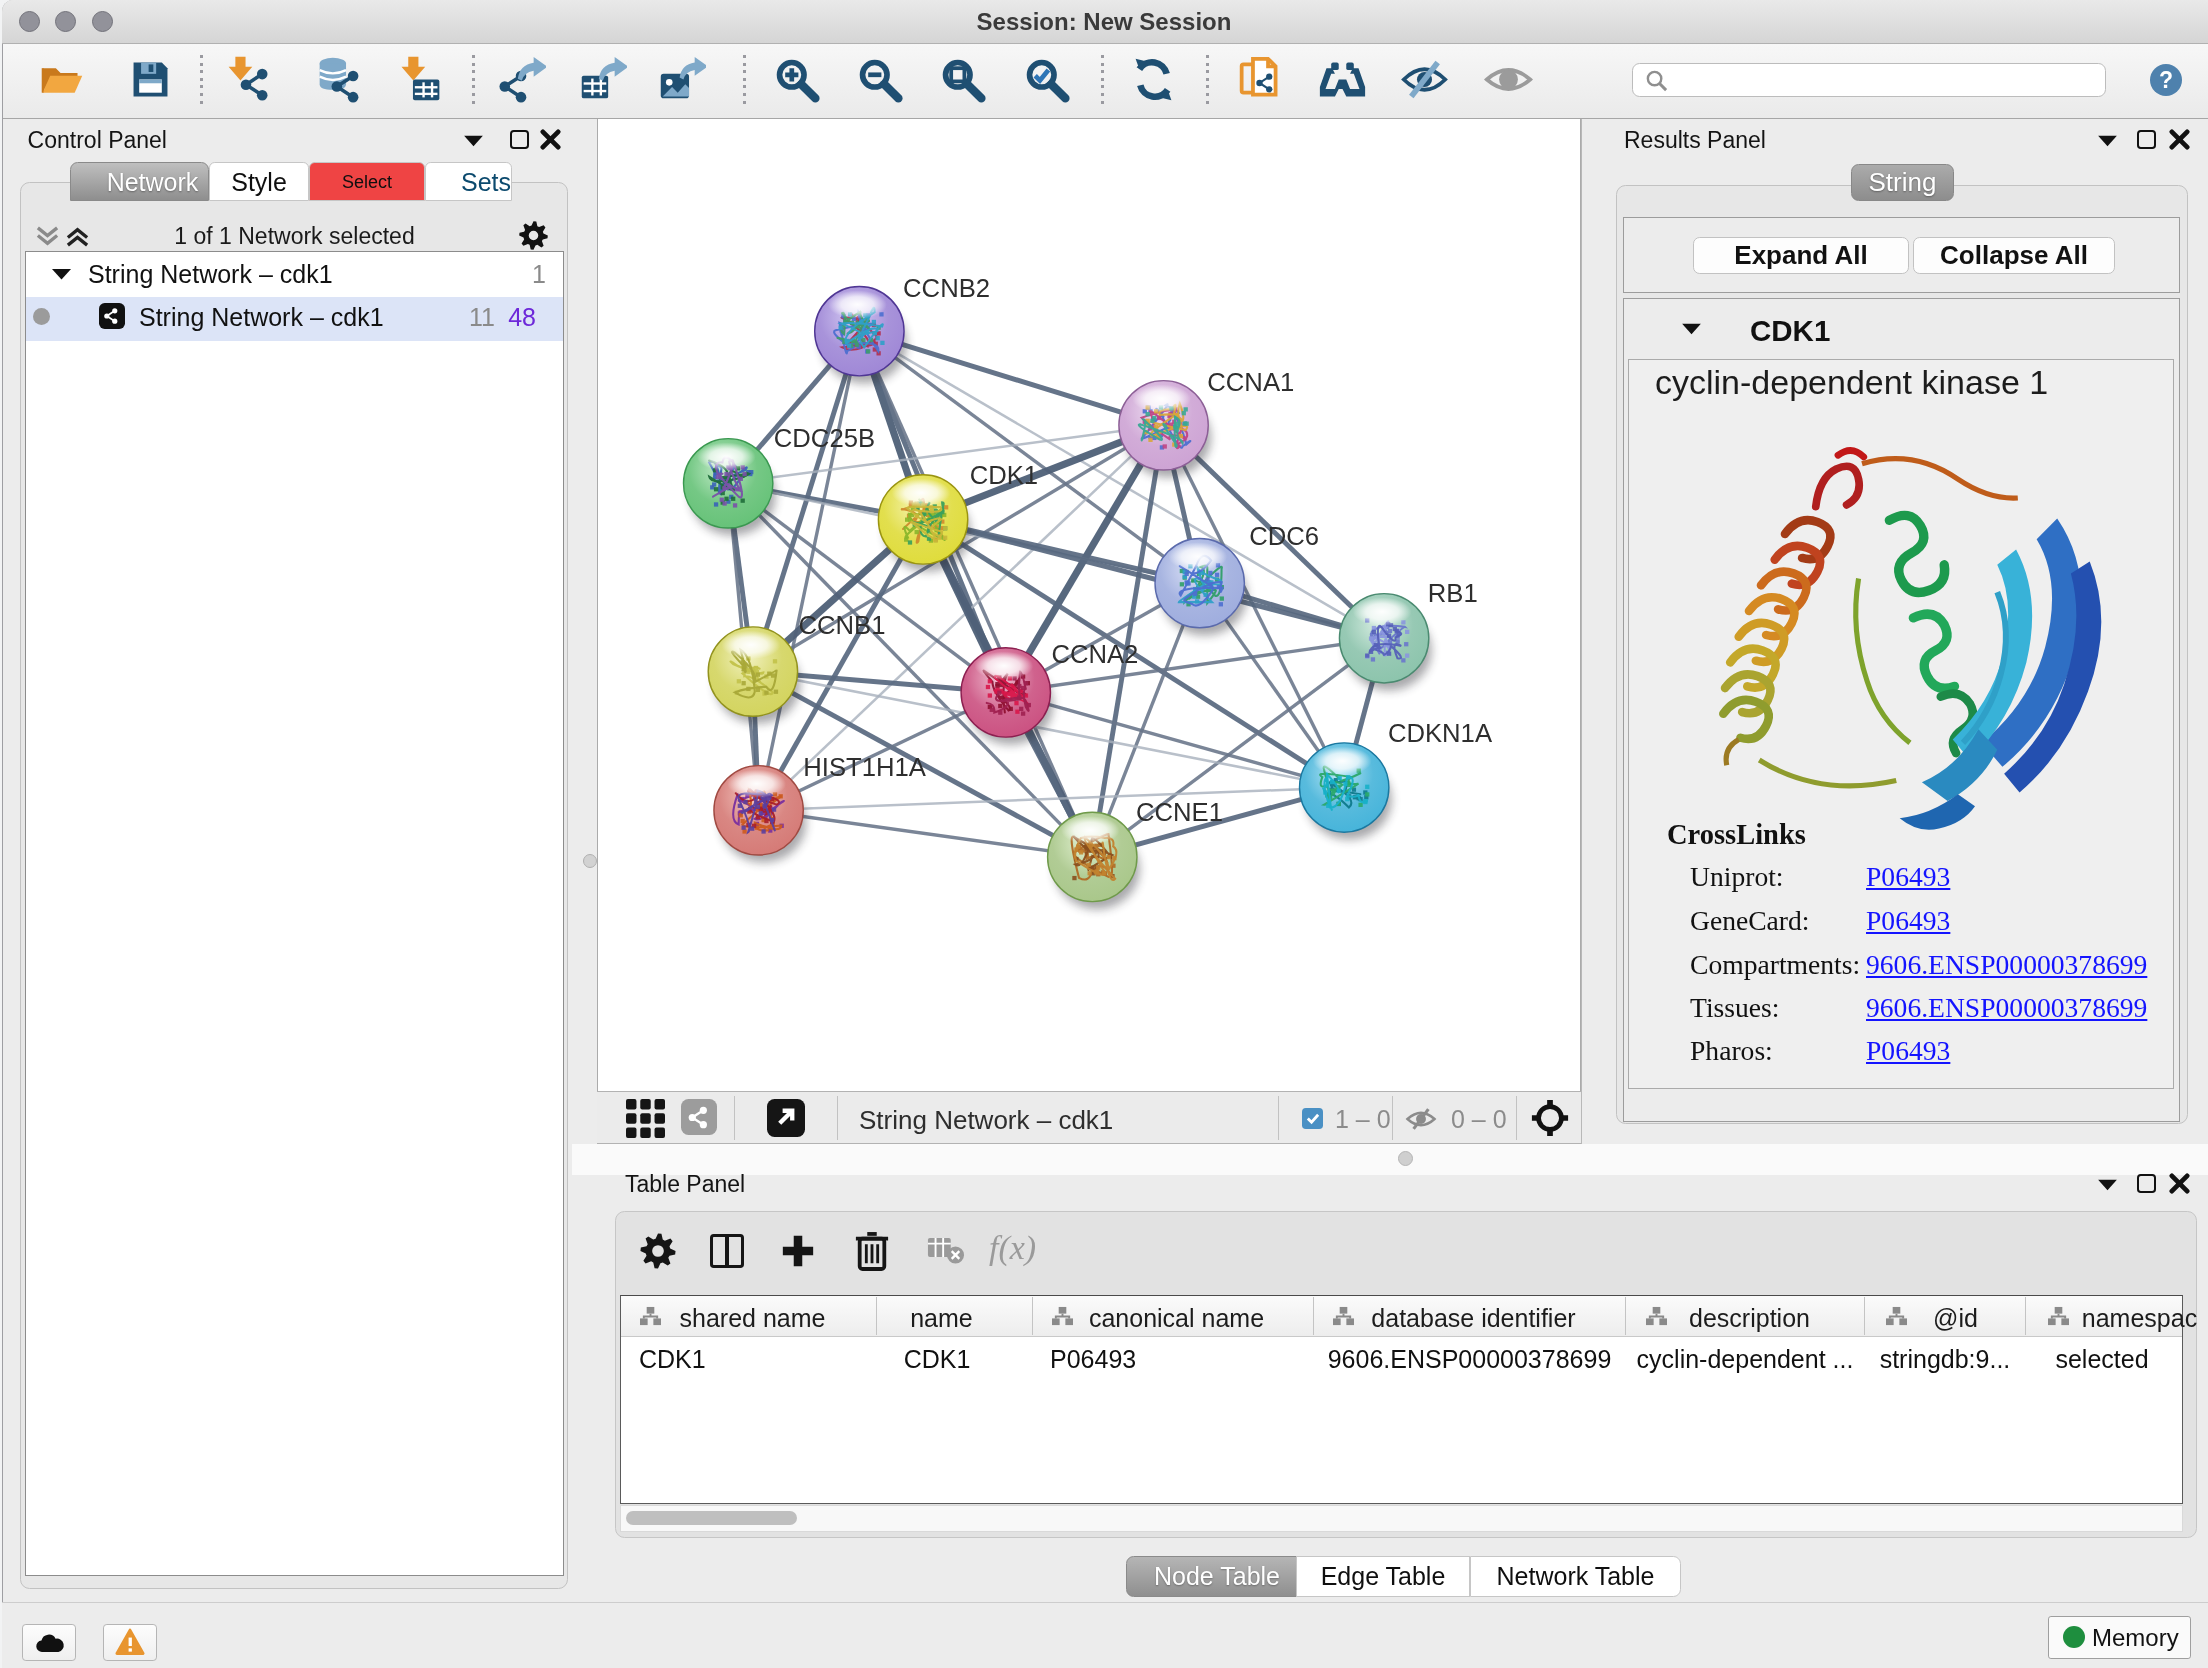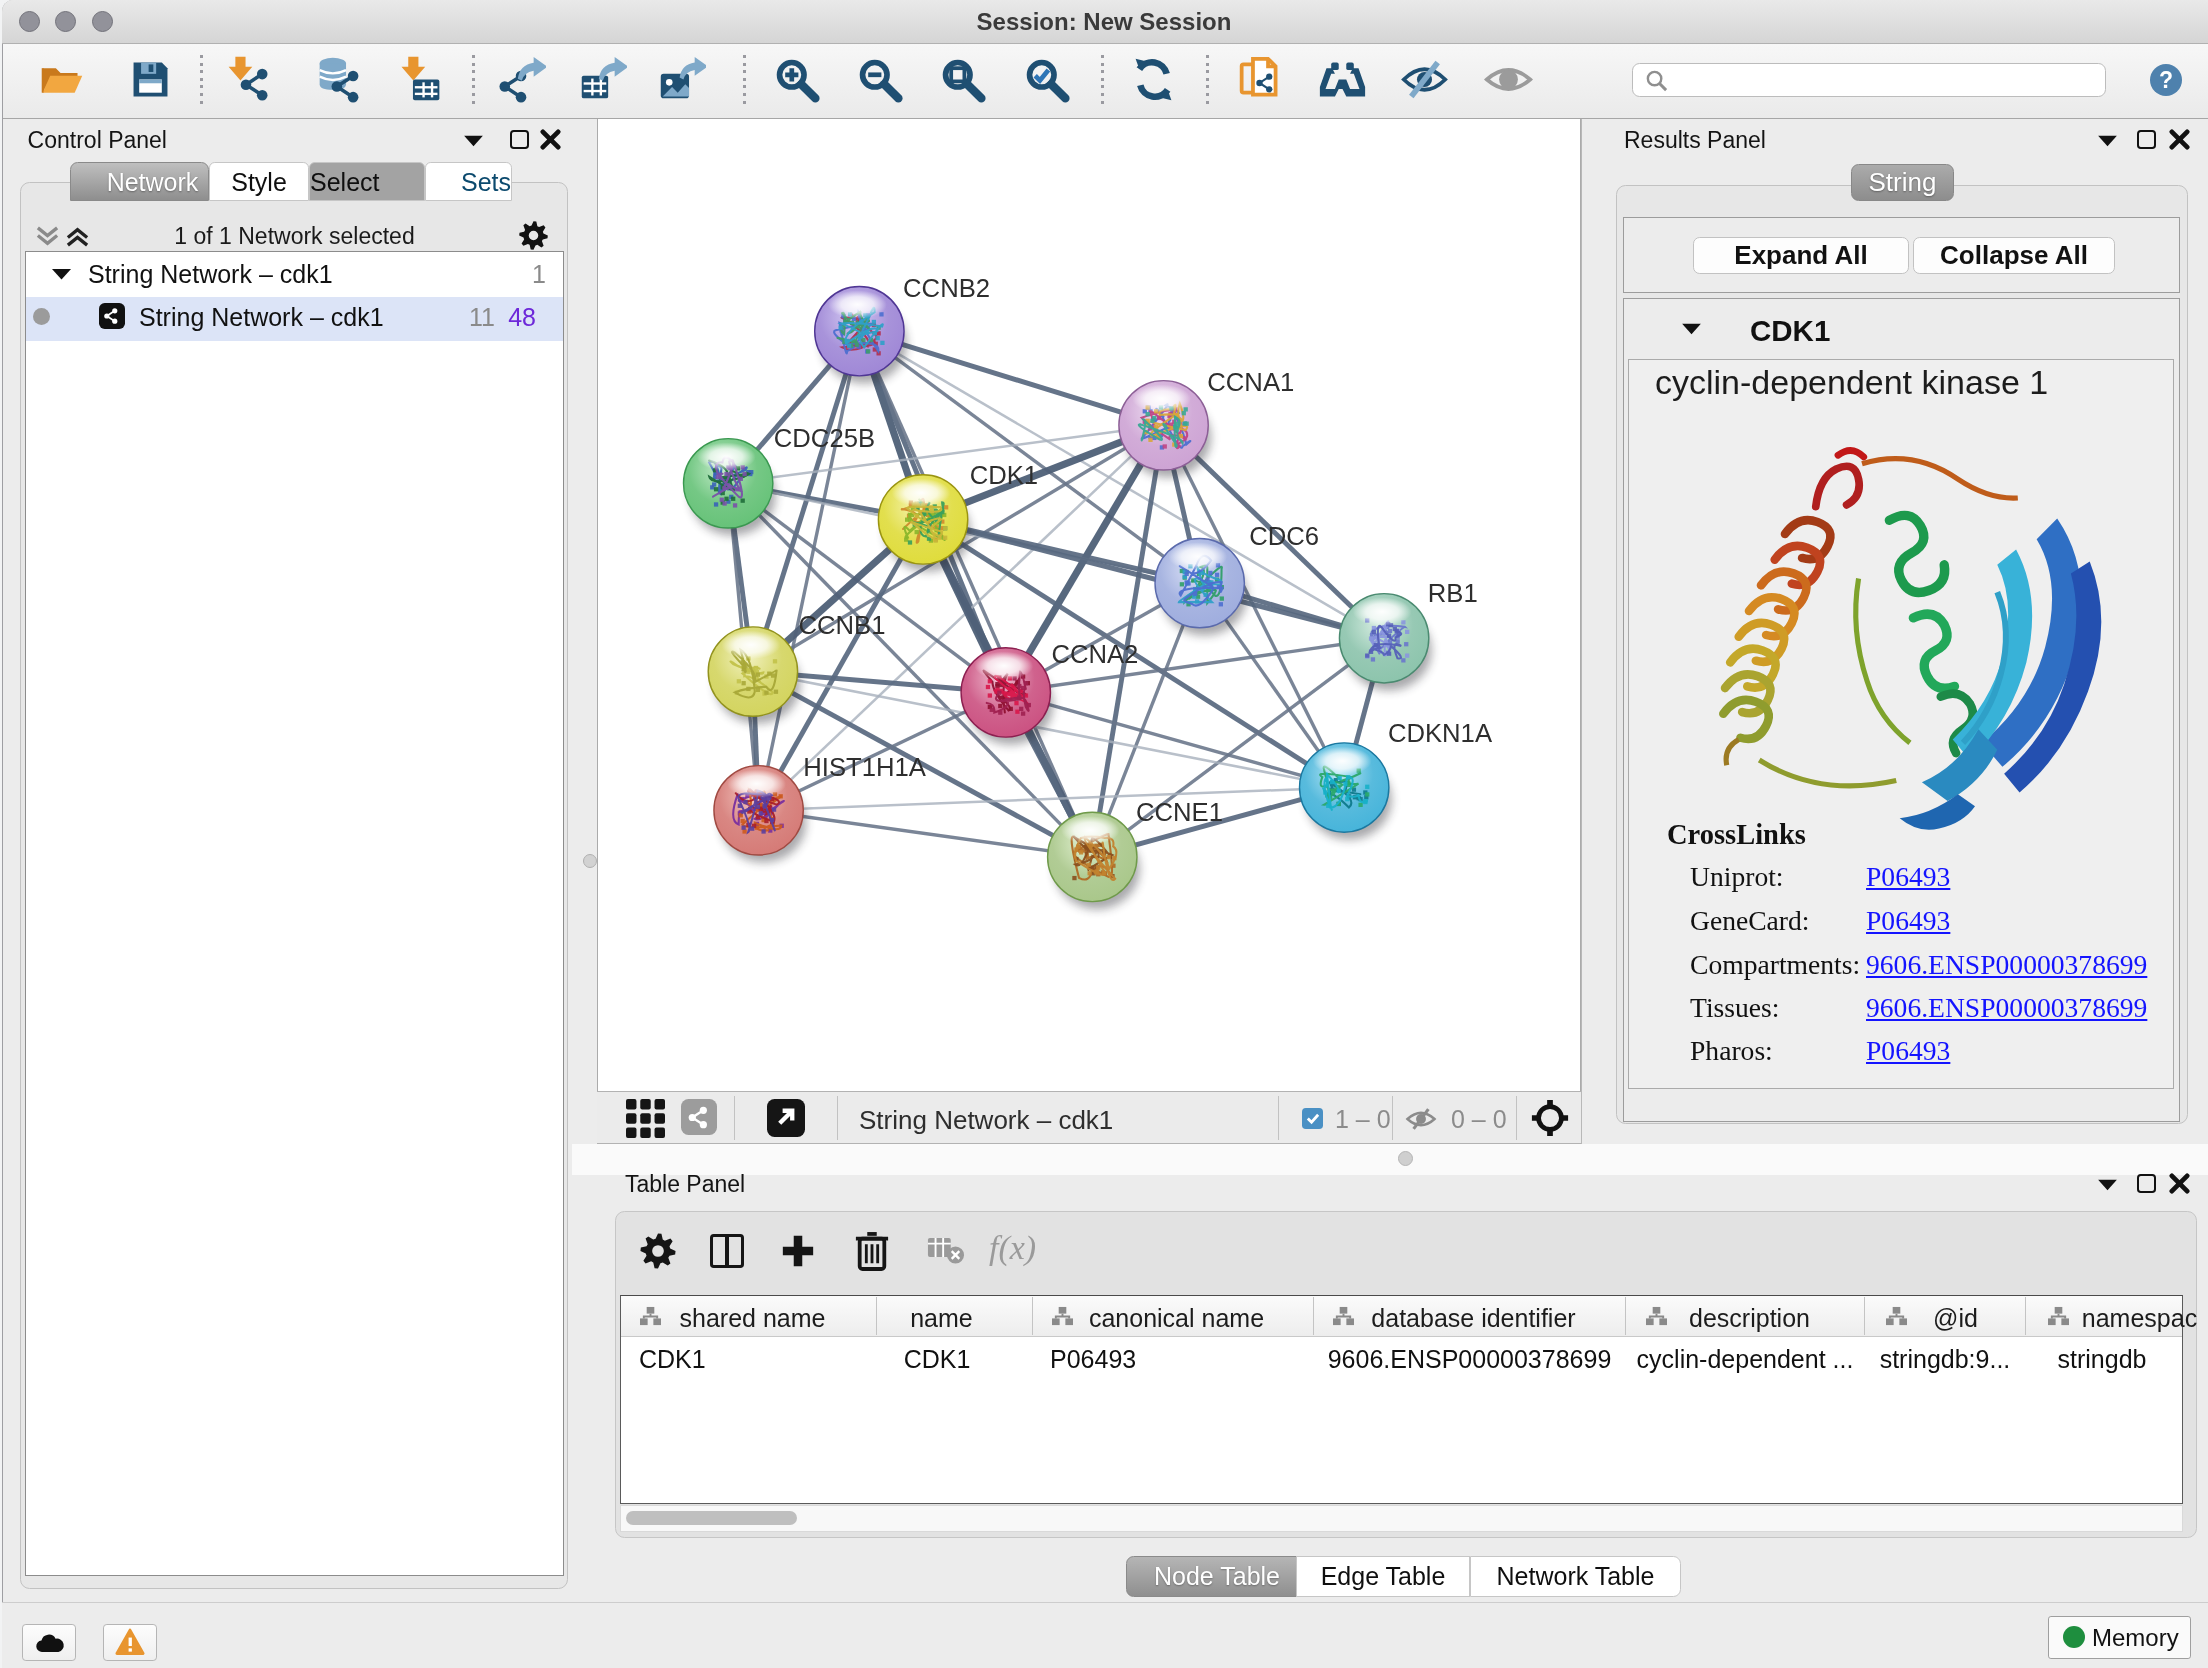--- a/index.html
+++ b/index.html
@@ -146,21 +146,21 @@
 <svg class="abs" style="left:462px;top:133px" width="23" height="15" viewBox="0 0 24 16">
     <path d="M2 3 h20 l-10 11 z" fill="#111"></path>
   </svg>
 <div class="abs" style="left:510px;top:130px;width:19px;height:19px;border:2.4px solid #111;border-radius:3.8px;box-sizing:border-box;"></div>
 <svg class="abs" style="left:540px;top:129px" width="21" height="21" viewBox="0 0 22 22">
     <path d="M3 3 L19 19 M19 3 L3 19" stroke="#111" stroke-width="5" stroke-linecap="round"></path>
   </svg>
 <div class="panelbox" style="left:20px;top:182px;width:546px;height:1405px;"></div>
 <div class="abs" style="left:70px;top:162px;width:139px;height:39px;background:linear-gradient(#bfbfbf,#8e8e8e);border:1px solid #8a8a8a;border-radius:7.6px 7.6px 0 0;box-sizing:border-box;color:#fff;font-size:25px;text-align:center;line-height:38px;text-shadow:0 1px 1.9px rgba(0,0,0,0.35);padding-left:26px;">Network</div>
 <div class="abs" style="left:209px;top:162px;width:100px;height:39px;background:#fff;border:1px solid #c6c6c6;border-radius:5.7px 5.7px 0 0;box-sizing:border-box;color:#0f0f0f;font-size:25px;text-align:center;line-height:38px;">Style</div>
-<div class="abs" style="left:309px;top:162px;width:116px;height:39px;background:#a3a3a3;border:1px solid #c6c6c6;border-radius:5.7px 5.7px 0 0;box-sizing:border-box;color:#0f0f0f;font-size:25px;text-align:left;line-height:38px;">Select</div>
+<div class="abs" style="left:309px;top:162px;width:116px;height:39px;background:#ef4444;border:1px solid #c6c6c6;border-radius:5.7px 5.7px 0 0;box-sizing:border-box;color:#0f0f0f;font-size:18px;text-align:center;line-height:38px;">Select</div>
 <div class="abs" style="left:425px;top:162px;width:87px;height:39px;background:#fff;border:1px solid #c6c6c6;border-radius:5.7px 5.7px 0 0;box-sizing:border-box;color:#0c4a6e;font-size:25px;text-align:right;line-height:38px;">Sets</div>
 <svg class="abs" style="left:35px;top:224px" width="25" height="25" viewBox="0 0 26 26">
     <path d="M3 4 l10 8 10 -8 M3 12 l10 8 10 -8" stroke="#8a8a8a" stroke-width="3.5" fill="none"></path>
   </svg>
 <svg class="abs" style="left:65px;top:224px" width="25" height="25" viewBox="0 0 26 26">
     <path d="M3 22 l10 -8 10 8 M3 14 l10 -8 10 8" stroke="#222" stroke-width="3.5" fill="none"></path>
   </svg>
 <div class="abs" style="left:95px;top:223px;width:399px;text-align:center;font-size:23px;color:#1a1a1a;">1 of 1 Network selected</div>
 <svg class="abs" style="left:518px;top:220px" width="31" height="31" viewBox="0 0 52 52">
     <path d="M26.0 2.0 L30.7 2.5 L32.5 10.3 L35.4 11.9 L43.0 9.0 L46.0 12.7 L41.7 19.5 L42.7 22.7 L50.0 26.0 L49.5 30.7 L41.7 32.5 L40.1 35.4 L43.0 43.0 L39.3 46.0 L32.5 41.7 L29.3 42.7 L26.0 50.0 L21.3 49.5 L19.5 41.7 L16.6 40.1 L9.0 43.0 L6.0 39.3 L10.3 32.5 L9.3 29.3 L2.0 26.0 L2.5 21.3 L10.3 19.5 L11.9 16.6 L9.0 9.0 L12.7 6.0 L19.5 10.3 L22.7 9.3 L26.0 2.0 Z M34.0 26.0 A8 8 0 1 0 18.0 26.0 A8 8 0 1 0 34.0 26.0 Z" fill="#111" fill-rule="evenodd"></path>
@@ -1029,21 +1029,21 @@
     <rect x="15" y="13" width="8" height="7" fill="#8a8a8a"></rect>
     <path d="M12 8 v3 M5 13 v-2 h14 v2" stroke="#8a8a8a" stroke-width="2" fill="none"></path>
   </svg>
 <div class="abs" style="left:1997px;top:1304px;width:285px;text-align:center;font-size:25px;color:#1c1c1c;">namespac</div>
 <div class="abs" style="left:639px;top:1345px;font-size:25px;color:#111;">CDK1</div>
 <div class="abs" style="left:842px;top:1345px;width:190px;text-align:center;font-size:25px;color:#111;">CDK1</div>
 <div class="abs" style="left:1050px;top:1345px;font-size:25px;color:#111;">P06493</div>
 <div class="abs" style="left:1327px;top:1345px;width:285px;text-align:center;font-size:25px;color:#111;">9606.ENSP00000378699</div>
 <div class="abs" style="left:1607px;top:1345px;width:276px;text-align:center;font-size:25px;color:#111;">cyclin-dependent ...</div>
 <div class="abs" style="left:1864px;top:1345px;width:162px;text-align:center;font-size:25px;color:#111;">stringdb:9...</div>
-<div class="abs" style="left:2026px;top:1345px;width:152px;text-align:center;font-size:25px;color:#111;">stringdb</div>
+<div class="abs" style="left:2026px;top:1345px;width:152px;text-align:center;font-size:25px;color:#111;">selected</div>
 <div class="abs" style="left:620px;top:1505px;width:1563px;height:27px;background:#f8f8f8;border:1px solid #d9d9d9;box-sizing:border-box;"></div>
 <div class="abs" style="left:626px;top:1511px;width:171px;height:14.3px;background:#bfbfbf;border-radius:7.6px;"></div>
 <div class="abs" style="left:1126px;top:1556px;width:182px;height:41px;background:linear-gradient(#b5b5b5,#8f8f8f);border:1px solid #8a8a8a;border-radius:7.6px 0 0 7.6px;box-sizing:border-box;color:#fff;font-size:25px;text-align:center;line-height:39px;text-shadow:0 1px 1.9px rgba(0,0,0,0.3);">Node Table</div>
 <div class="abs" style="left:1296px;top:1556px;width:174px;height:41px;background:#fff;border:1px solid #c6c6c6;box-sizing:border-box;color:#0f0f0f;font-size:25px;text-align:center;line-height:39px;">Edge Table</div>
 <div class="abs" style="left:1470px;top:1556px;width:211px;height:41px;background:#fff;border:1px solid #c6c6c6;border-radius:0 7.6px 7.6px 0;box-sizing:border-box;color:#0f0f0f;font-size:25px;text-align:center;line-height:39px;">Network Table</div>
 <div class="abs" style="left:1.9px;top:1602px;width:2207px;height:67px;background:#ececec;border-top:1px solid #cdcdcd;box-sizing:border-box;"></div>
 <div class="abs" style="left:22px;top:1624px;width:54px;height:37px;background:linear-gradient(#fdfdfd,#efefef);border:1px solid #b5b5b5;border-radius:3.8px;box-sizing:border-box;"></div>
 <svg class="abs" style="left:33px;top:1632px" width="32" height="21" viewBox="0 0 34 22">
     <path d="M10 21 a6 6 0 0 1 -1 -12 a8 8 0 0 1 15 -2 a6 6 0 0 1 3 14 z" fill="#111"></path>
   </svg>

